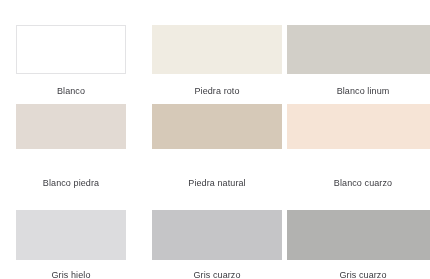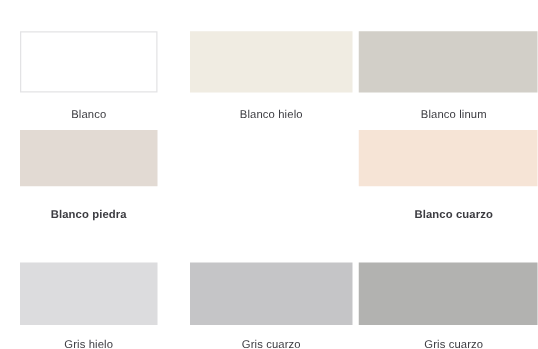--- a/index.html
+++ b/index.html
@@ -48,42 +48,46 @@
   .col-1 { left: 152px; width: 130px; }
   .col-2 { left: 287px; width: 152px; }
   
   .row-0 { top: 25px; }
   .row-1 { top: 104px; }
   .row-2 { top: 178px; margin-top: 32px; }
   .row-0 .swatch-chip { height: 49px; }
   .row-1 .swatch-chip { height: 45px; }
   .row-2 .swatch-chip { height: 50px; }
   .row-0 .swatch-label { margin-top: 11px; }
-  .row-1 .swatch-label { margin-top: 16px; font-weight: bold; }
+  .row-1 .swatch-label { margin-top: 28px; }
   .row-2 .swatch-label { margin-top: 9px; }
 </style>
 </head>
 <body>
 
 <div id="palette" style="background: rgb(255, 255, 255);">
     <div class="swatch-cell col-0 row-0">
       <div class="swatch-chip bordered" title="Blanco" style="background: rgb(255, 255, 255); border-color: rgb(227, 227, 229);"></div>
       <div class="swatch-label" style="color: rgb(59, 59, 64);">Blanco</div>
     </div>
     <div class="swatch-cell col-1 row-0">
       <div class="swatch-chip" title="Blanco roto" style="background: rgb(240, 236, 226);"></div>
-      <div class="swatch-label" style="color: rgb(59, 59, 64);">Blanco hielo</div>
+      <div class="swatch-label" style="color: rgb(59, 59, 64);">Piedra roto</div>
     </div>
     <div class="swatch-cell col-2 row-0">
       <div class="swatch-chip" title="Blanco linum" style="background: rgb(210, 207, 200);"></div>
       <div class="swatch-label" style="color: rgb(59, 59, 64);">Blanco linum</div>
     </div>
     <div class="swatch-cell col-0 row-1">
       <div class="swatch-chip" title="Blanco piedra" style="background: rgb(226, 218, 211);"></div>
       <div class="swatch-label" style="color: rgb(59, 59, 64);">Blanco piedra</div>
+    </div>
+    <div class="swatch-cell col-1 row-1">
+      <div class="swatch-chip" title="Piedra natural" style="background: rgb(214, 201, 184);"></div>
+      <div class="swatch-label" style="color: rgb(59, 59, 64);">Piedra natural</div>
     </div>
     <div class="swatch-cell col-2 row-1">
       <div class="swatch-chip" title="Blanco arena" style="background: rgb(246, 228, 214);"></div>
       <div class="swatch-label" style="color: rgb(59, 59, 64);">Blanco cuarzo</div>
     </div>
     <div class="swatch-cell col-0 row-2">
       <div class="swatch-chip" title="Gris hielo" style="background: rgb(220, 220, 222);"></div>
       <div class="swatch-label" style="color: rgb(59, 59, 64);">Gris hielo</div>
     </div>
     <div class="swatch-cell col-1 row-2">

